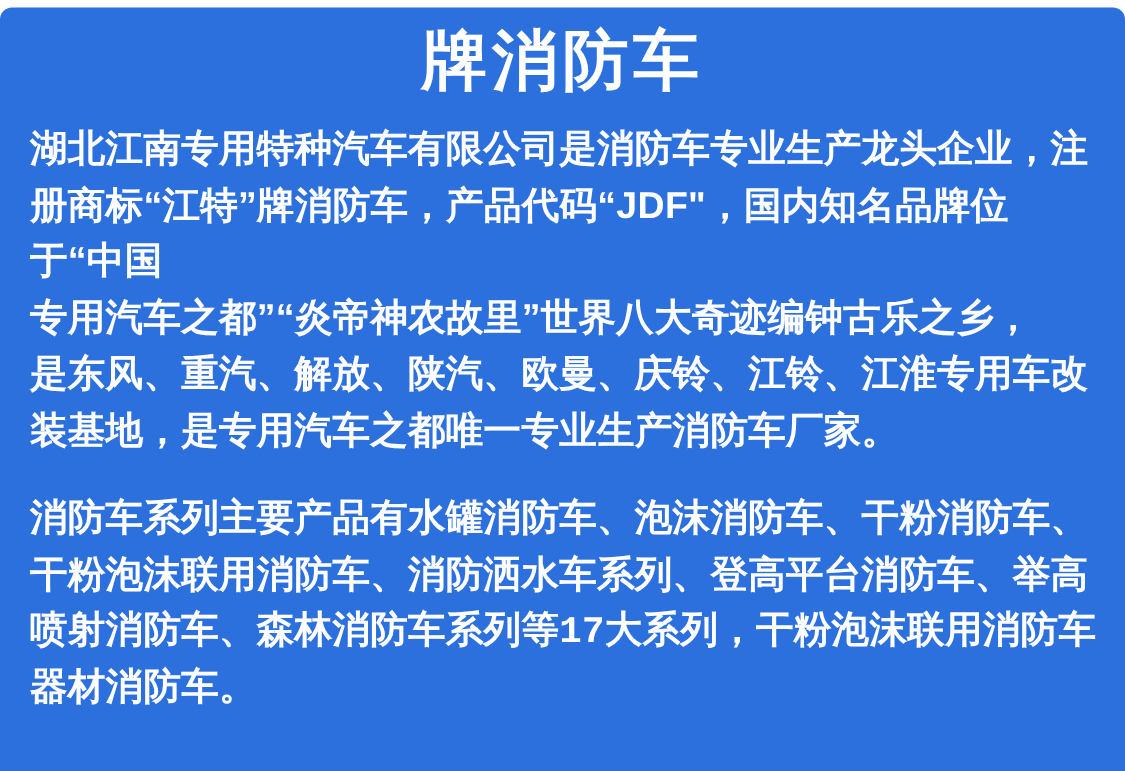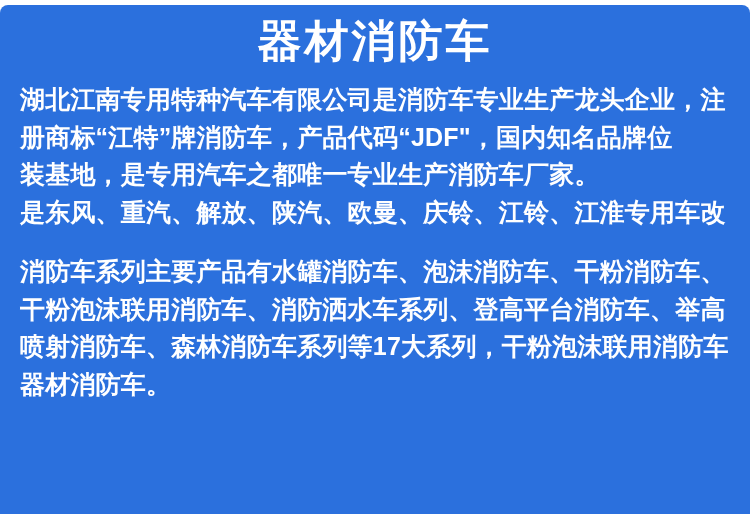--- a/index.html
+++ b/index.html
@@ -39,37 +39,40 @@
     font-weight: bold;
     font-size: 25px;
     line-height: 37.5px;
     letter-spacing: 0.2px;
   }
   .para {
     margin: 0;
   }
   .para + .para {
     margin-top: 22px;
+    font-family: Liberation Mono, monospace;
   }
   .line {
     display: block;
     white-space: nowrap;
   }
 </style>
 </head>
 <body style="--panel-color: #2b70dd; --text-color: #ffffff; background: rgb(255, 255, 255);">
 
 <div class="panel">
-  <h1 class="title">器材消防车</h1>
+  <h1 class="title">牌消防车</h1>
   <div class="content">
     <p class="para">
       <span class="line">湖北江南专用特种汽车有限公司是消防车专业生产龙头企业，注</span>
       <span class="line">册商标“江特”牌消防车，产品代码“JDF"，国内知名品牌位</span>
+      <span class="line">于“中国</span>
+      <span class="line">专用汽车之都”“炎帝神农故里”世界八大奇迹编钟古乐之乡，</span>
+      <span class="line">是东风、重汽、解放、陕汽、欧曼、庆铃、江铃、江淮专用车改</span>
       <span class="line">装基地，是专用汽车之都唯一专业生产消防车厂家。</span>
-      <span class="line">是东风、重汽、解放、陕汽、欧曼、庆铃、江铃、江淮专用车改</span>
     </p>
     <p class="para">
       <span class="line">消防车系列主要产品有水罐消防车、泡沫消防车、干粉消防车、</span>
       <span class="line">干粉泡沫联用消防车、消防洒水车系列、登高平台消防车、举高</span>
       <span class="line">喷射消防车、森林消防车系列等17大系列，干粉泡沫联用消防车</span>
       <span class="line">器材消防车。</span>
     </p>
   </div>
 </div>
 

